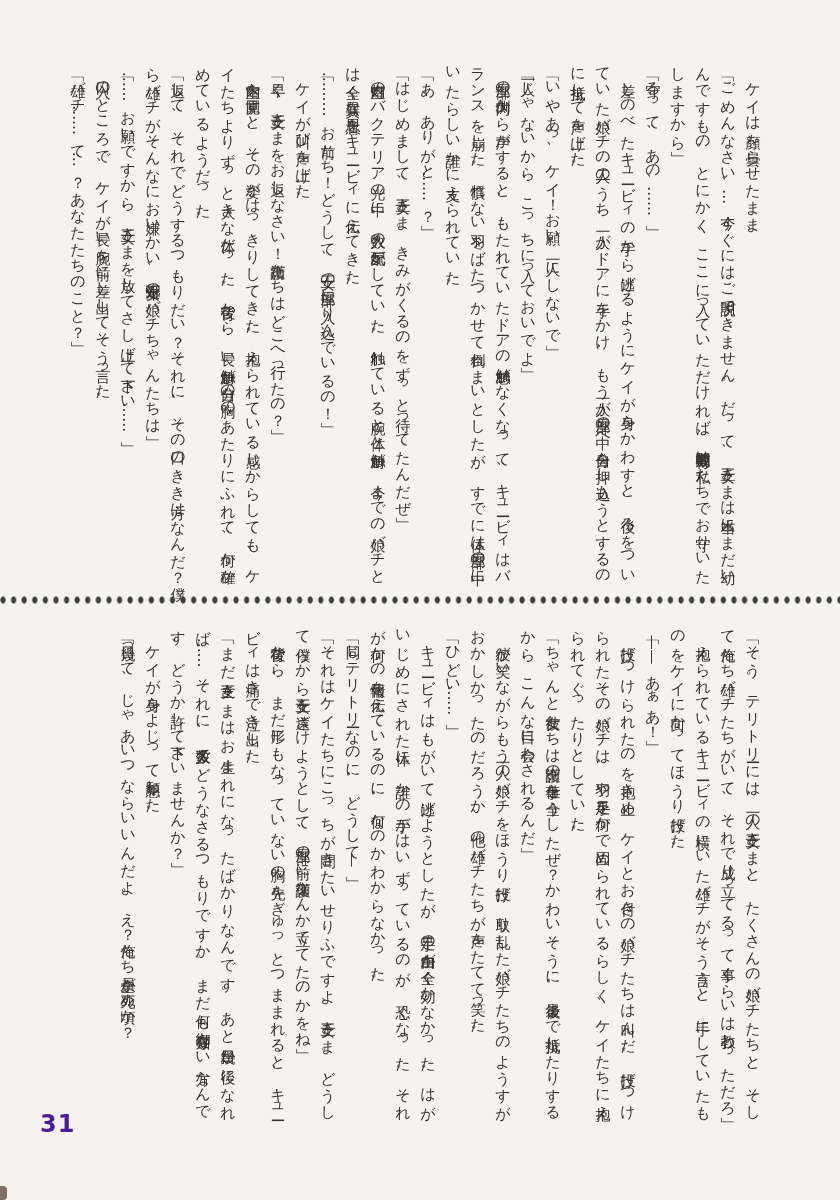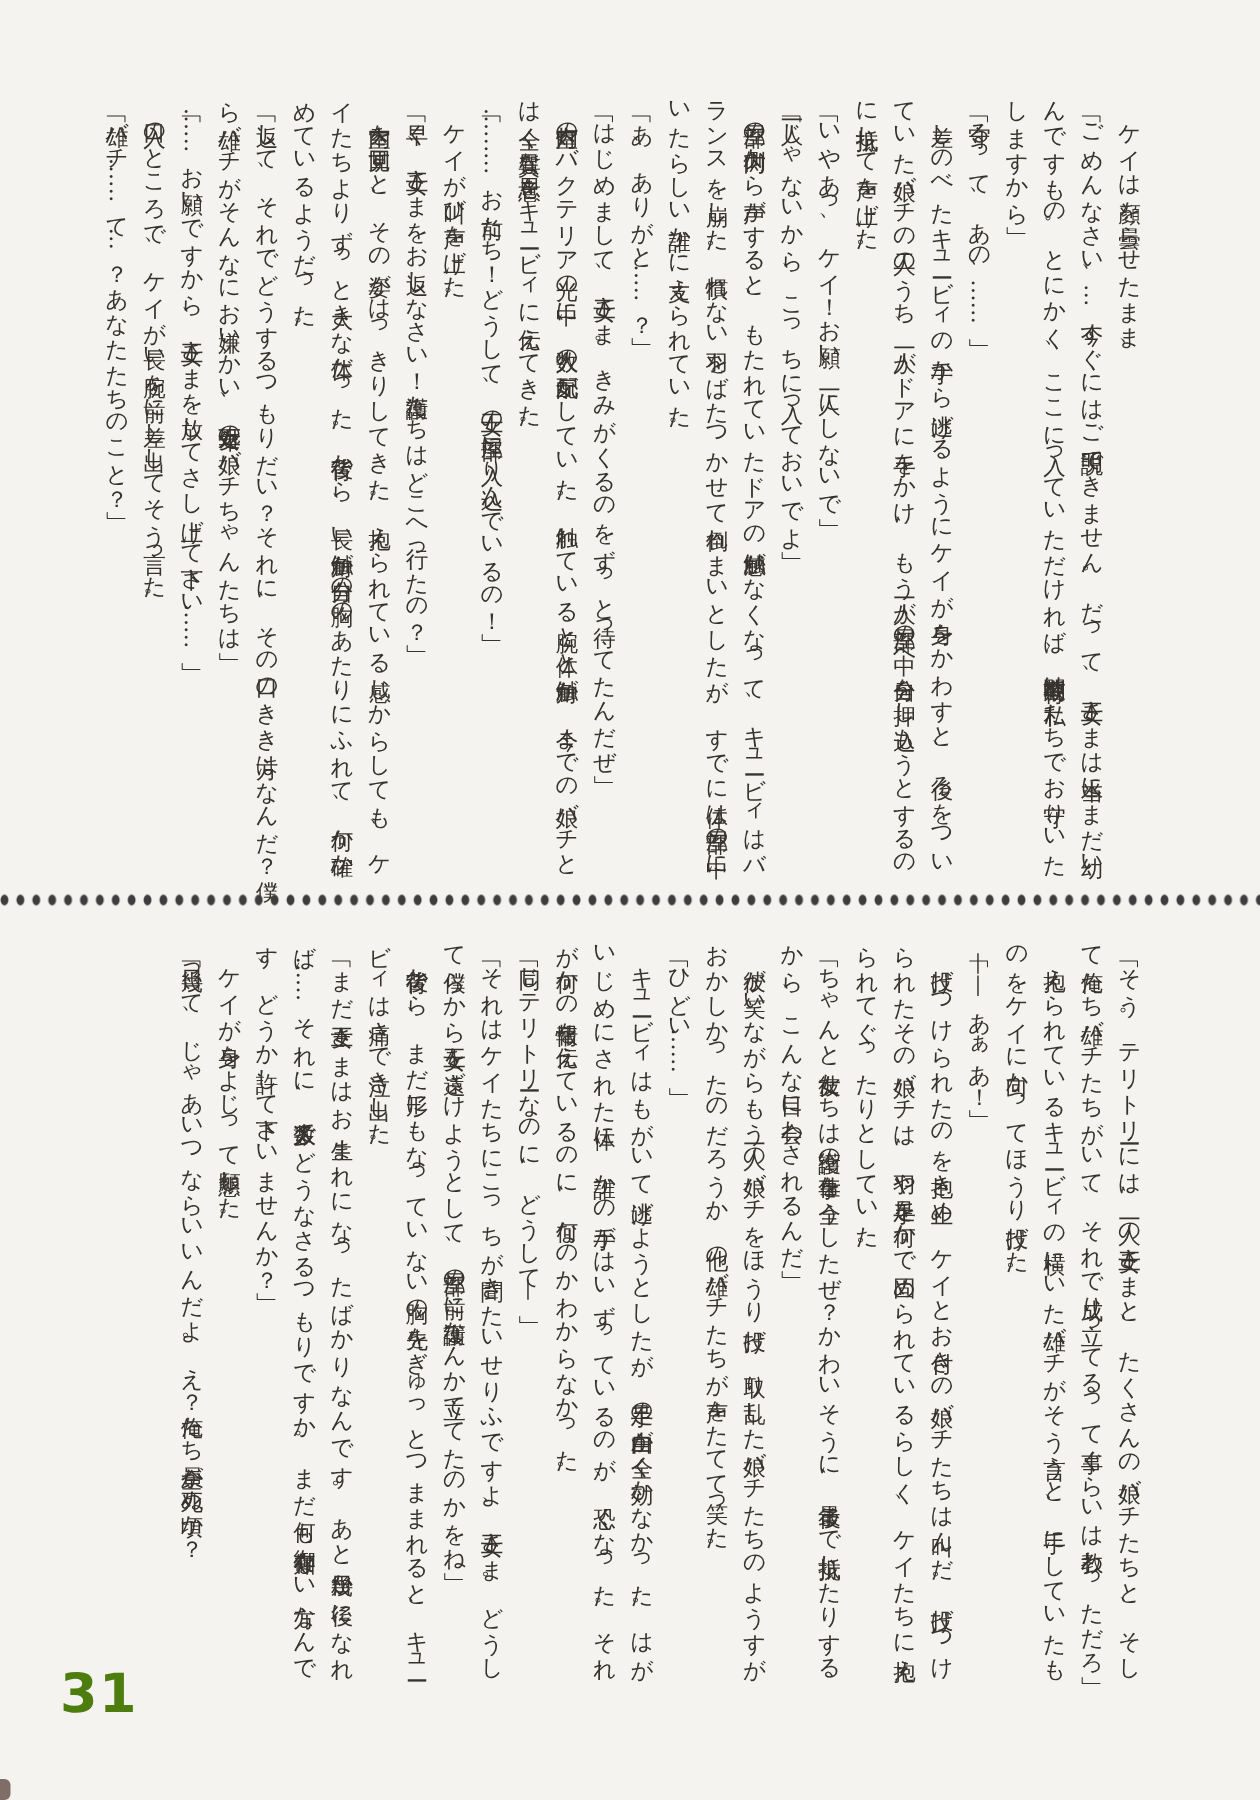--- a/index.html
+++ b/index.html
@@ -28,22 +28,22 @@
   
   .divider{
     position:absolute;left:0;top:596px;width:840px;height:8px;
     background-image:radial-gradient(ellipse 2.1px 2.9px at 3px 4px,var(--dot,#3d3d3d) 2.1px,rgba(0,0,0,0) 3px);
     background-size:10.6px 8px;
     background-repeat:repeat-x;
   }
   .pagenum{
     position:absolute;left:40px;top:1112px;
     font-family:"DejaVu Sans","Liberation Sans",sans-serif;
-    font-weight:700;font-size:36px;line-height:1;
-    color:#4d7c0f;letter-spacing:1px;
+    font-weight:700;font-size:24px;line-height:1;
+    color:#4c1d95;letter-spacing:1px;
   }
   .artifact{
     position:absolute;left:0;top:1186px;width:7px;height:14px;
     background:#6b5550;border-radius:0 4px 4px 0;opacity:.85;
   }
 </style>
 </head>
 <body style="--paper: #f4f3ef; --ink: #36332e; --dot: #3d3d3d;">
 
 <div class="page">

